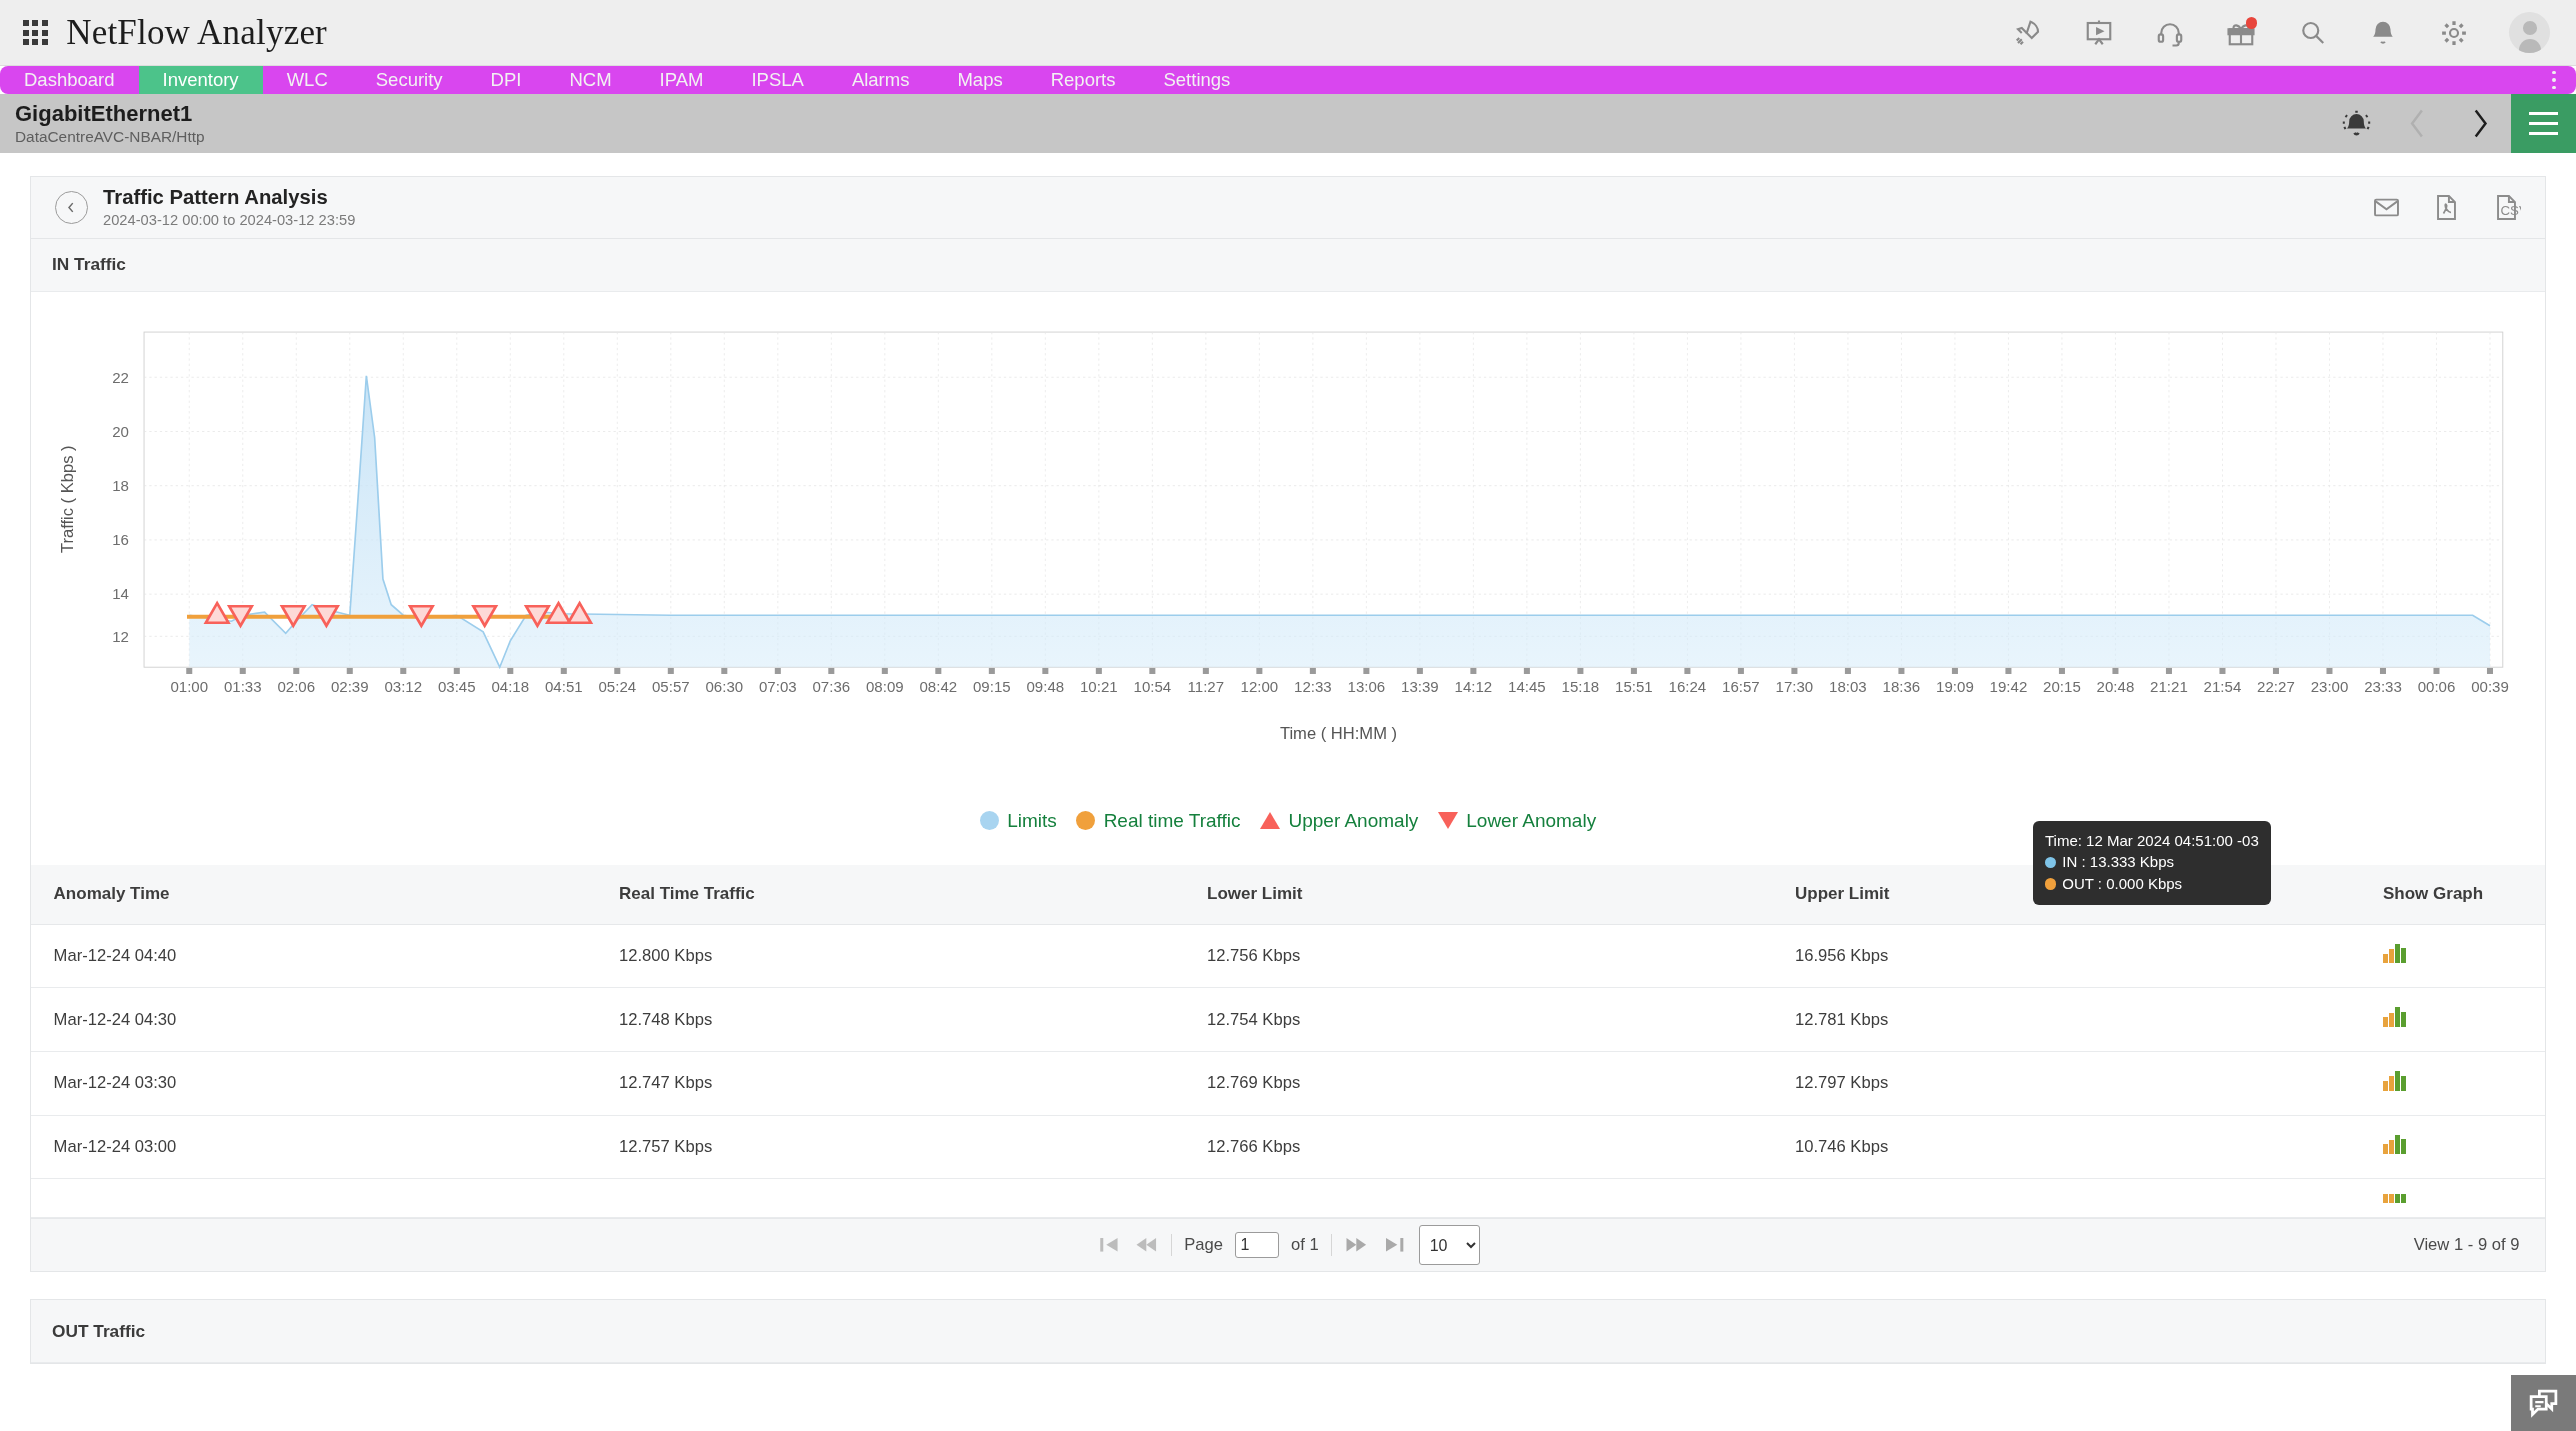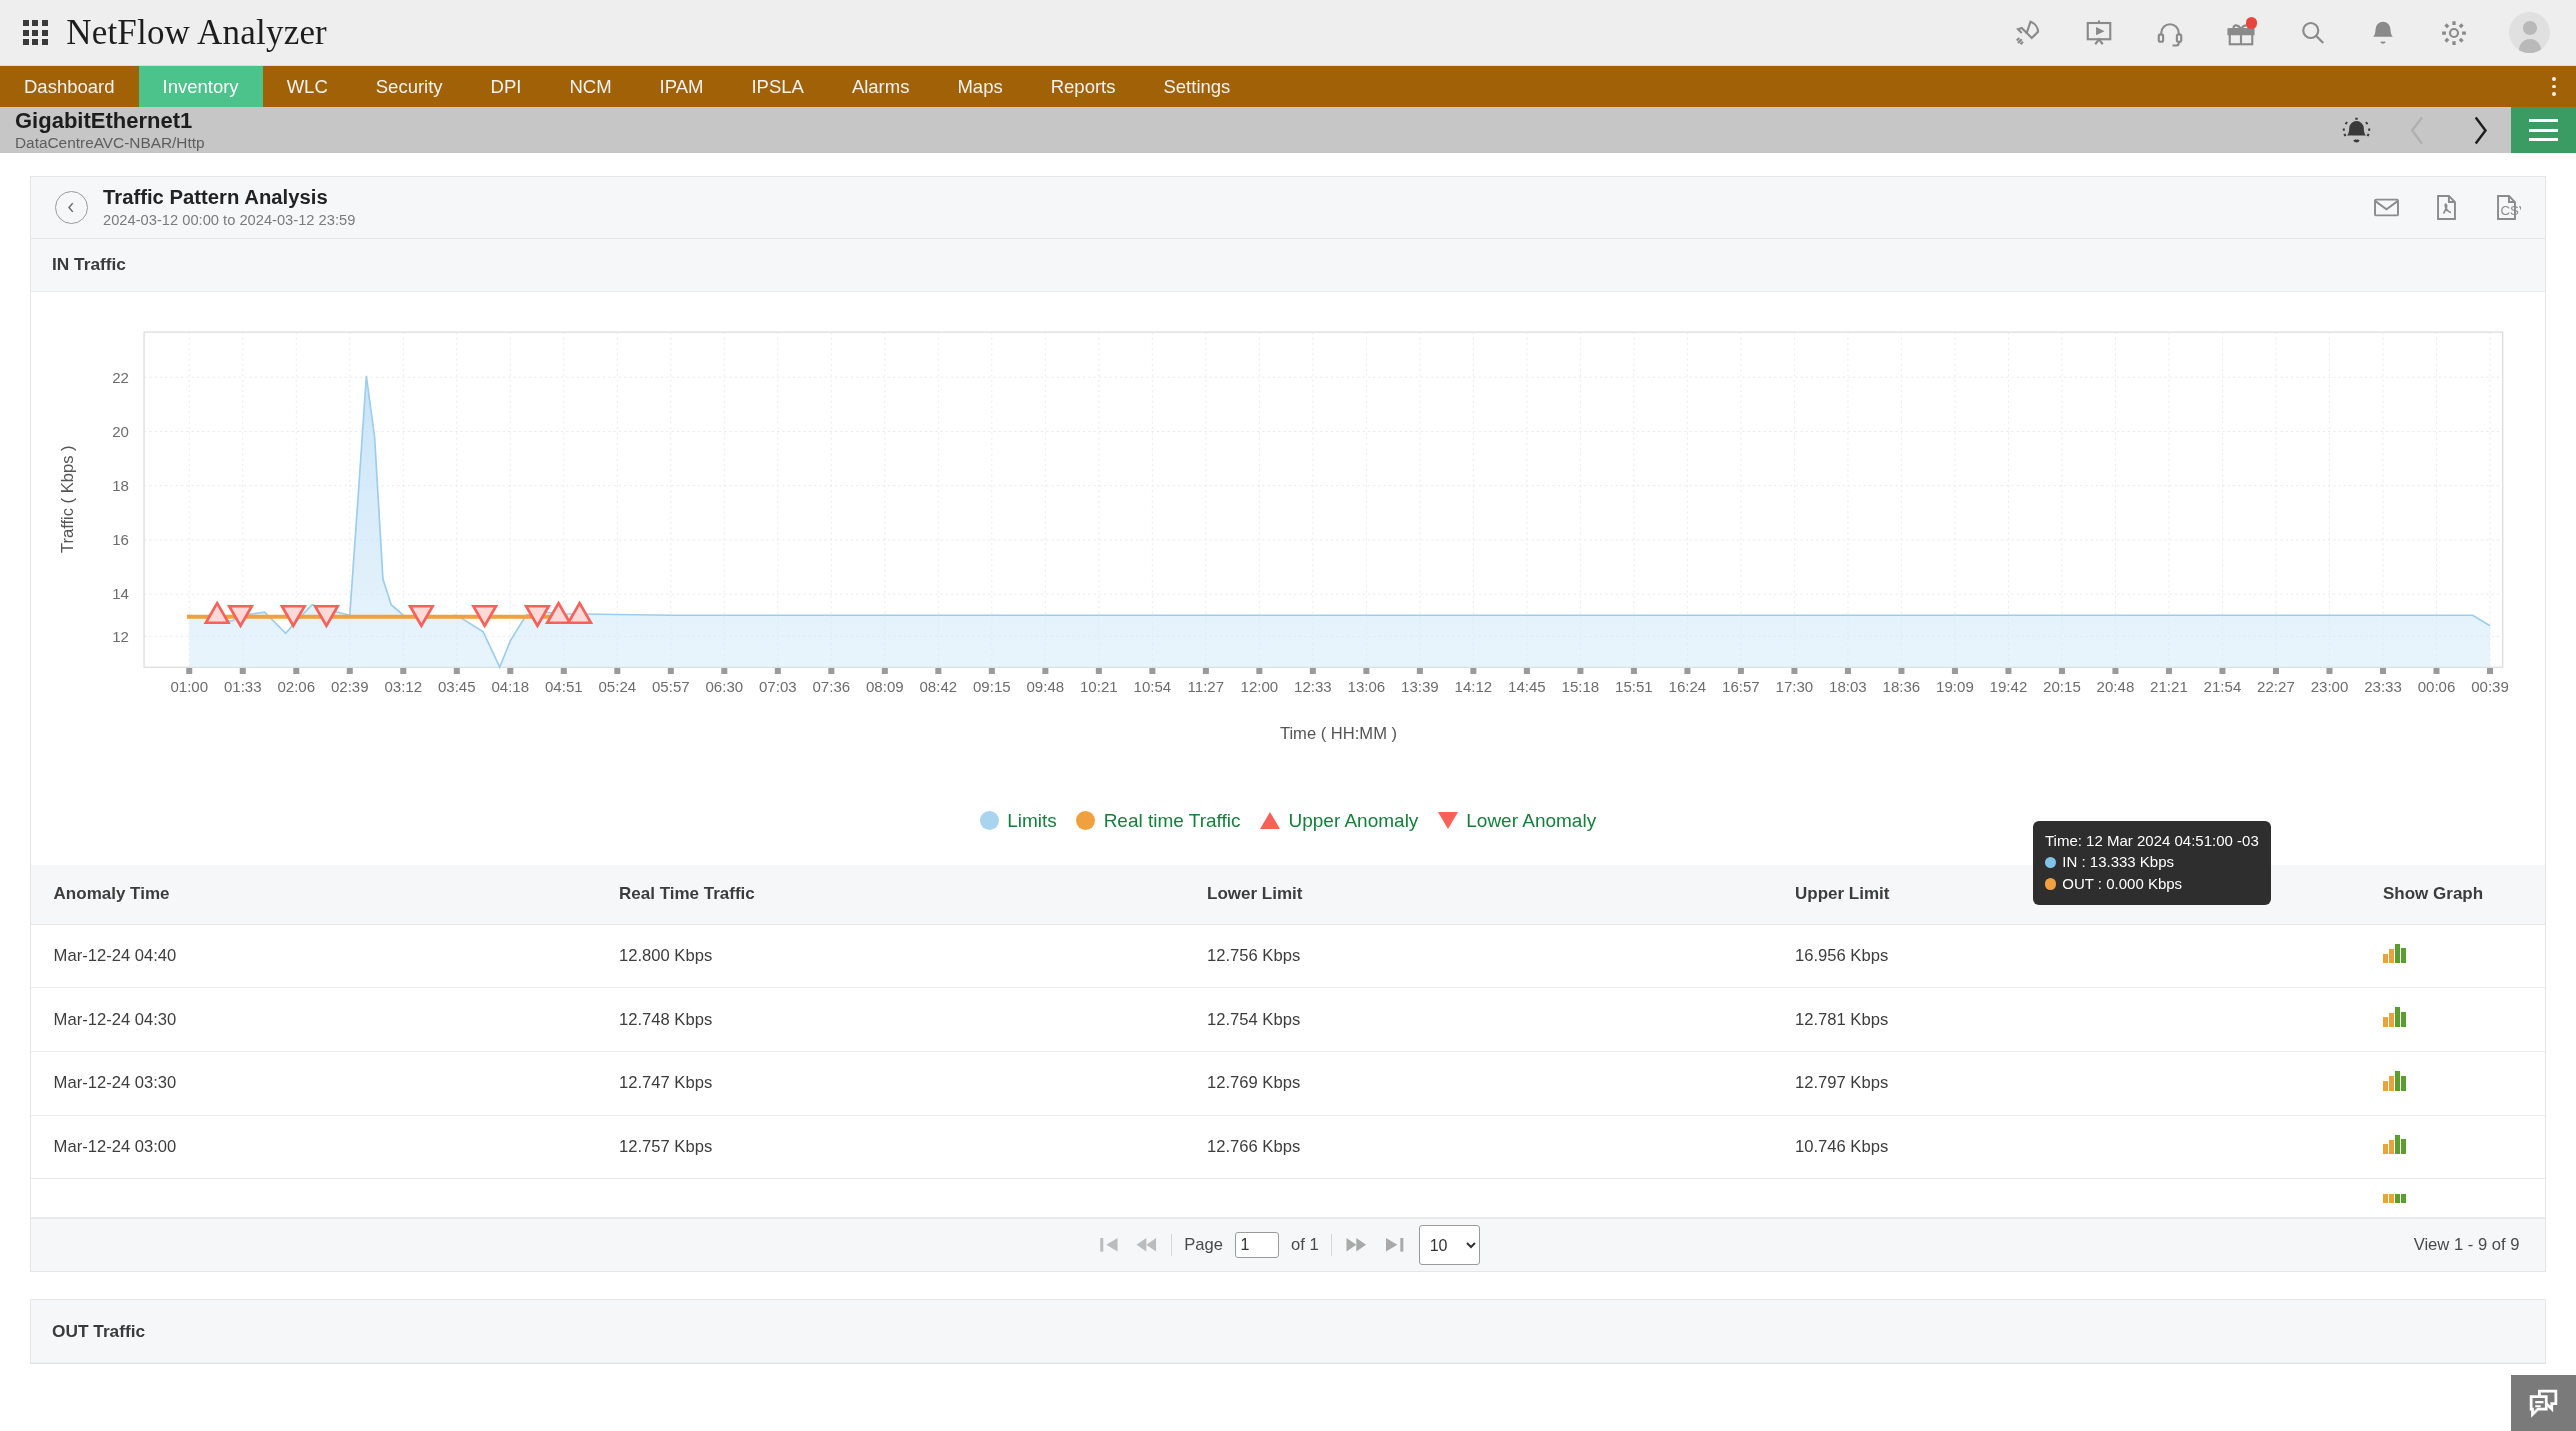--- a/index.html
+++ b/index.html
@@ -29,31 +29,31 @@
   .ticon svg { width: 30px; height: 30px; fill: none; stroke: #8a8a8a; stroke-width: 1.7; }
   .ticon .badge { position: absolute; top: 0.8px; right: 0px; width: 11.3px; height: 11.3px;
     background: #e8453c; border-radius: 50%; }
   .avatar-wrap { width: 41px; height: 41px; border-radius: 50%; background: #e0e0e0;
     display: flex; align-items: flex-end; justify-content: center; overflow: hidden; cursor: pointer; }
   .avatar-wrap .head { width: 13.6px; height: 13.6px; border-radius: 50%; background: #b9b9b9;
     position: absolute; margin-bottom: 18px; }
   .avatar-wrap .body { width: 22.6px; height: 13.6px; border-radius: 12px 12px 0 0; background: #b9b9b9; }
 
   
-  .nav { height: 41px; background: #a16207; display: flex; align-items: stretch;
-    position: relative; }
+  .nav { height: 28px; background: #d946ef; display: flex; align-items: stretch;
+    position: relative; border-radius: 8px; }
   .nav-item { display: flex; align-items: center; padding: 0 24px; color: #f2f2f2;
     font-size: 18.5px; cursor: pointer; white-space: nowrap; }
   .nav-item.active { background: #4cc38a; color: #fff; }
   .nav-kebab { margin-left: auto; width: 44px; display: flex; flex-direction: column;
     align-items: center; justify-content: center; gap: 3.8px; cursor: pointer; }
   .nav-kebab i { width: 3.8px; height: 3.8px; border-radius: 50%; background: #f0f0f0; display: block; }
 
   
-  .subheader { height: 46px; background: #c6c6c6; display: flex; align-items: center;
+  .subheader { height: 59px; background: #c6c6c6; display: flex; align-items: center;
     padding-left: 15px; position: relative; }
   .sh-texts { display: flex; flex-direction: column; justify-content: center; }
   .sh-title { font-size: 22px; font-weight: bold; color: #1d1d1d; line-height: 1.15; }
   .sh-sub { font-size: 15.4px; color: #5e5e5e; margin-top: 1.5px; }
   .sh-right { margin-left: auto; display: flex; align-items: stretch; height: 100%; }
   .sh-btn { width: 62px; display: flex; align-items: center; justify-content: center; cursor: pointer; }
   .sh-burger { width: 65px; background: #3a9c63; display: flex; flex-direction: column;
     align-items: center; justify-content: center; gap: 6.8px; cursor: pointer; }
   .sh-burger i { display: block; width: 29px; height: 3px; background: #fff; }
   .chev { width: 19.6px; height: 33px; }

